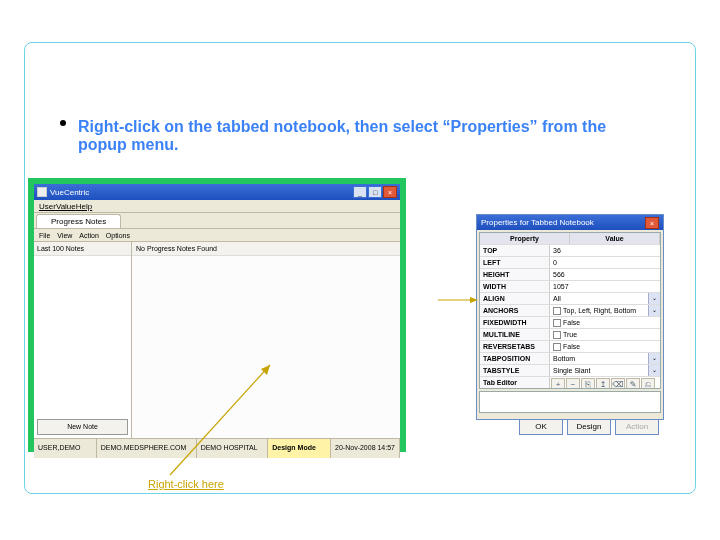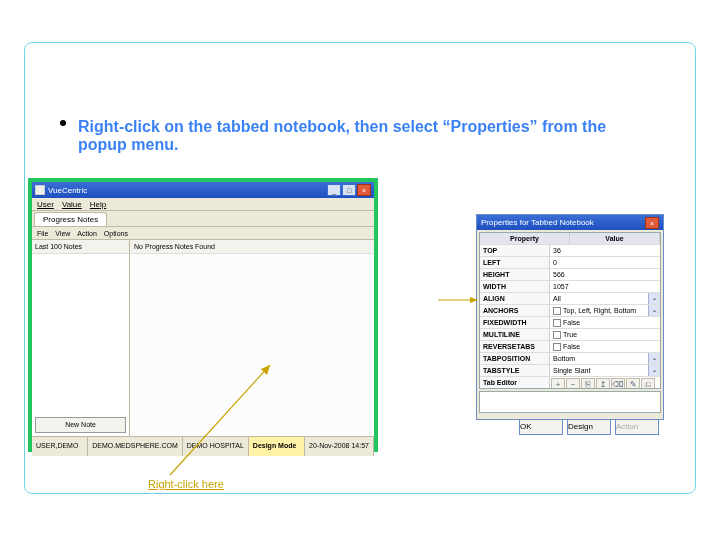--- a/index.html
+++ b/index.html
@@ -6,32 +6,32 @@
   body { width: 720px; height: 540px; background: #fff; font-family: Arial, sans-serif; overflow: hidden; }
   .slide-frame { position: absolute; left: 24px; top: 42px; width: 672px; height: 452px; border: 1px solid #6bd4e6; border-radius: 8px; }
   .bullet { position: absolute; left: 78px; top: 118px; width: 580px; font: bold 16px Arial; color: #3b82f6; }
   .bullet .dot { position: absolute; left: -18px; top: 2px; width: 6px; height: 6px; background: #000; border-radius: 50%; }
   .caption { position: absolute; font: 11px Arial; color: #c8a400; }
   .arrow { position: absolute; }
   .arrow-line { stroke: #c8a400; stroke-width: 1.2; fill: none; }
   .arrow-head { fill: #c8a400; }
 
   
-  .vc { position: absolute; left: 28px; top: 178px; width: 350px; height: 274px; border: 4px solid #22c55e; background: #b91c1c; font: 7px Tahoma, Arial; }
+  .vc { position: absolute; left: 28px; top: 178px; width: 378px; height: 274px; border: 6px solid #22c55e; background: #b91c1c; font: 7px Tahoma, Arial; }
   .vc-titlebar { height: 16px; background: linear-gradient(#3b6fd6,#1e4fbf); color: #fff; display: flex; align-items: center; padding: 0 3px; }
   .vc-icon { width: 10px; height: 10px; background: #eee; margin-right: 3px; border: 1px solid #ccc; }
   .vc-title { flex: 1; font-size: 8px; }
   .vc-winbtn { width: 14px; height: 12px; margin-left: 1px; font-size: 7px; text-align: center; line-height: 11px; }
   .vc-min, .vc-max { background: #d9e2f3; border: 1px solid #3b6fd6; color: #333; }
   .vc-close { background: #e05a3a; border: 1px solid #a03016; color: #fff; }
-  .vc-menubar { height: 13px; background: #ece9d8; display: flex; align-items: center; gap: 8px; padding: 0 5px; border-bottom: 1px solid #bfb8a5; }
+  .vc-menubar { height: 13px; background: #ece9d8; display: flex; align-items: center; padding: 0 5px; border-bottom: 1px solid #bfb8a5; }
   .vc-menu { font-size: 8px; color: #000; }
   .vc-menu u { text-decoration: underline; }
   .vc-tabrow { height: 16px; background: #ece9d8; display: flex; align-items: flex-end; padding-left: 2px; border-bottom: 1px solid #bfb8a5; }
-  .vc-tab { height: 14px; padding: 0 8px; background: #fff; border: 1px solid #bfb8a5; border-bottom: none; border-radius: 3px 3px 0 0; font-size: 8px; line-height: 13px; }
+  .vc-tab { height: 14px; padding: 0 14px; background: #fff; border: 1px solid #bfb8a5; border-bottom: none; border-radius: 3px 3px 0 0; font-size: 8px; line-height: 13px; }
   .vc-toolbar2 { height: 13px; background: #ece9d8; display: flex; align-items: center; gap: 7px; padding: 0 5px; border-bottom: 1px solid #bfb8a5; font-size: 7px; }
   .vc-body { display: flex; height: 196px; }
   .vc-side { width: 98px; border-right: 1px solid #bfb8a5; background: #fff; display: flex; flex-direction: column; }
   .vc-sidehdr { height: 14px; padding: 0 3px; font-size: 7px; line-height: 14px; border-bottom: 1px solid #ddd; background: #f4f2ec; }
   .vc-sidefill { flex: 1; }
   .vc-newnote { height: 16px; margin: 3px; border: 1px solid #999; background: #f4f2ec; font-size: 7px; text-align: center; line-height: 14px; }
   .vc-main { flex: 1; display: flex; flex-direction: column; background: #fff; }
   .vc-mainhdr { height: 14px; background: #f4f2ec; border-bottom: 1px solid #ddd; font-size: 7px; line-height: 14px; padding: 0 4px; }
   .vc-mainfill { flex: 1; background: #fcfcfc; }
   .vc-status { height: 20px; background: #ece9d8; display: flex; border-top: 1px solid #bfb8a5; }
@@ -46,21 +46,21 @@
   .pw-hdr { display: flex; background: #e4e4ee; }
   .pw-hdr div { flex: 1; text-align: center; font-size: 7px; padding: 2px 0; border-right: 1px solid #ccc; font-weight: bold; }
   .pw-row { display: flex; border-top: 1px solid #ddd; height: 12px; }
   .pw-k { width: 70px; font-size: 7px; padding: 0 3px; line-height: 12px; border-right: 1px solid #ccc; background: #f8f8fb; font-weight: bold; overflow: hidden; }
   .pw-v { flex: 1; font-size: 7px; padding: 0 3px; line-height: 12px; position: relative; overflow: hidden; }
   .pw-cb { display:inline-block; width:8px; height:8px; border:1px solid #888; background:#fff; vertical-align:middle; margin-right:2px; }
   .pw-dd { position: absolute; right: 0; top: 0; width: 12px; height: 12px; background: #dbe3f5; border-left: 1px solid #aac; text-align: center; line-height: 11px; font-size: 6px; }
   .pw-tbtn { width: 14px; height: 14px; border: 1px solid #bfb8a5; background: #f4f2ec; font-size: 8px; text-align: center; line-height: 12px; color: #567; }
   .pw-desc { height: 22px; margin: 0 2px 2px 2px; background: #fff; border: 1px solid #9aa; }
   .pw-btnrow { display: flex; justify-content: flex-end; gap: 4px; padding: 4px; }
-  .pw-btn { width: 44px; height: 16px; border: 1px solid #6a8cc7; background: #f4f2ec; font-size: 8px; text-align: left; line-height: 14px; border-radius: 0; }
+  .pw-btn { width: 44px; height: 16px; border: 1px solid #6a8cc7; background: #f4f2ec; font-size: 8px; text-align: center; line-height: 14px; border-radius: 0; }
   .pw-btn.disabled { color: #aaa; }
 </style>
 </head>
 <body>
 
 <div class="slide-frame"></div>
 
 <div class="bullet">
   <span class="dot"></span>
   <span>Right-click on the tabbed notebook, then select “Properties” from the popup menu.</span>

